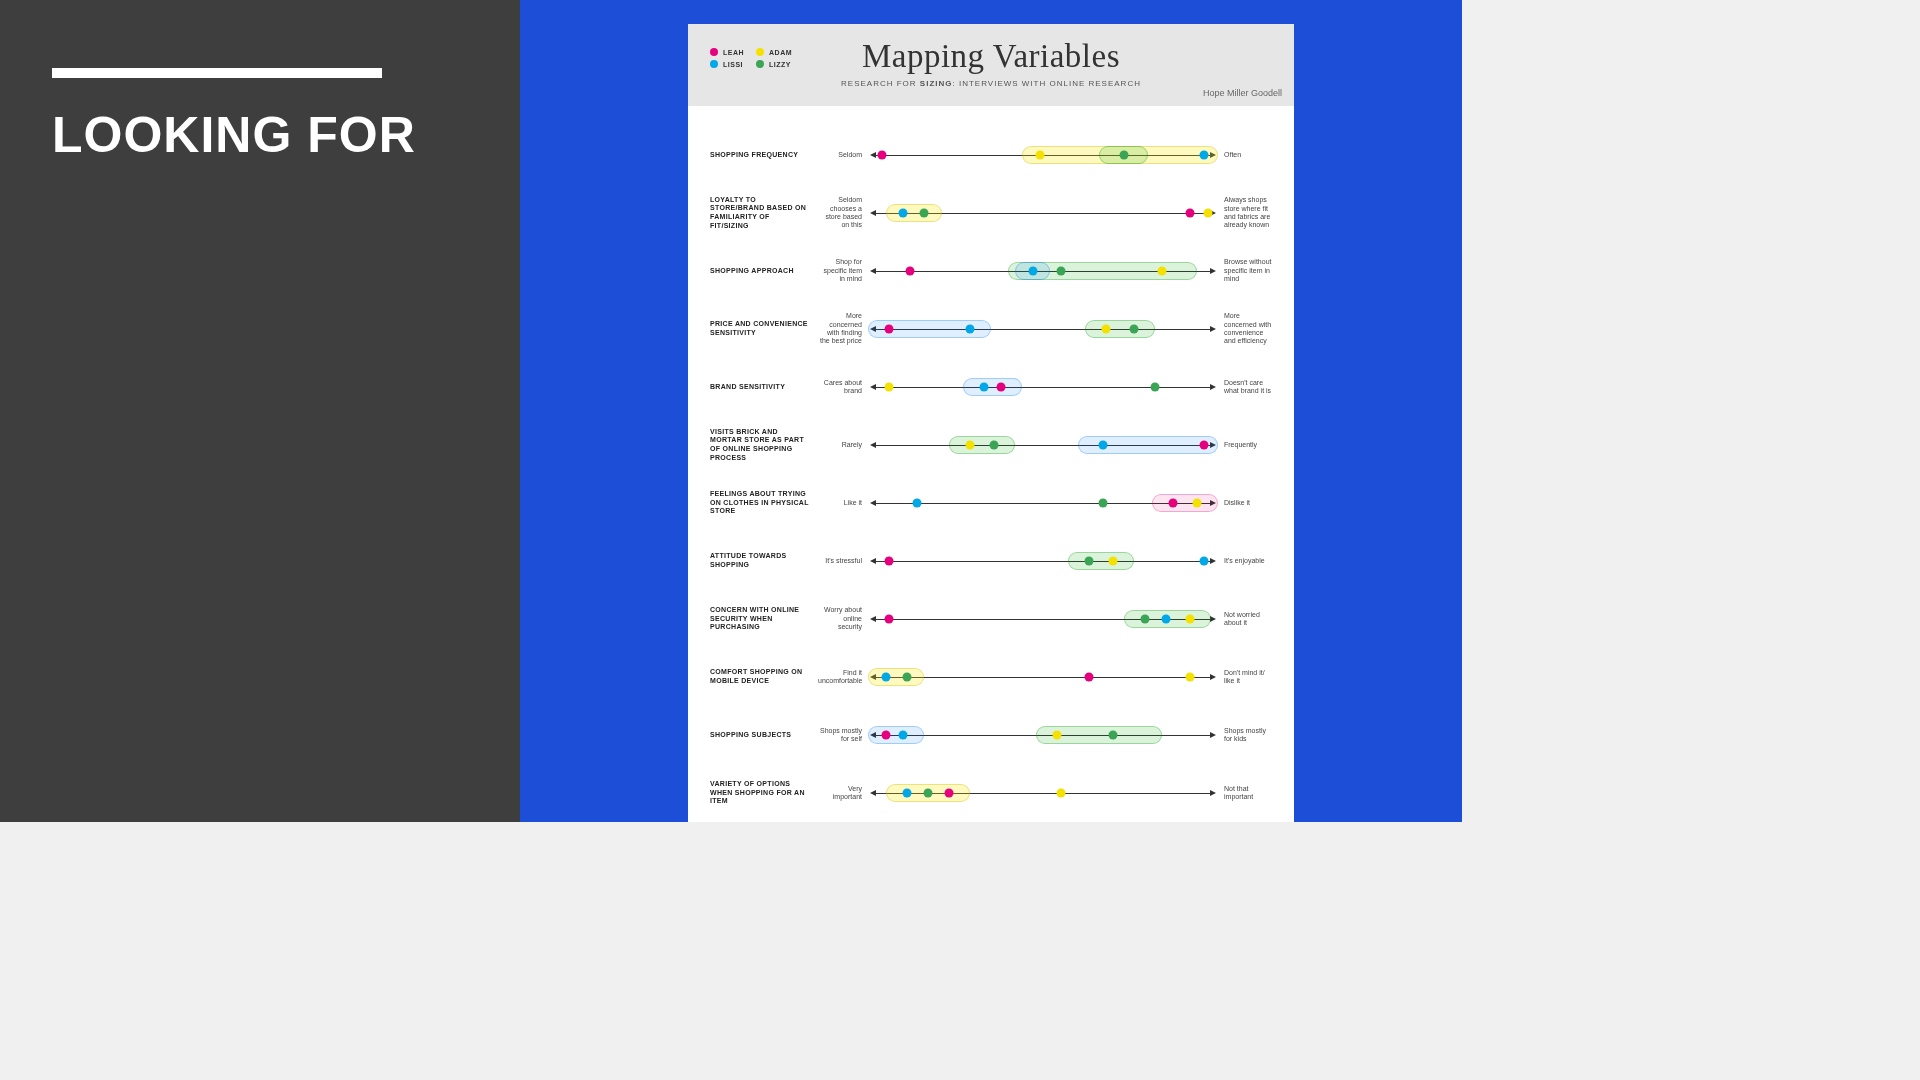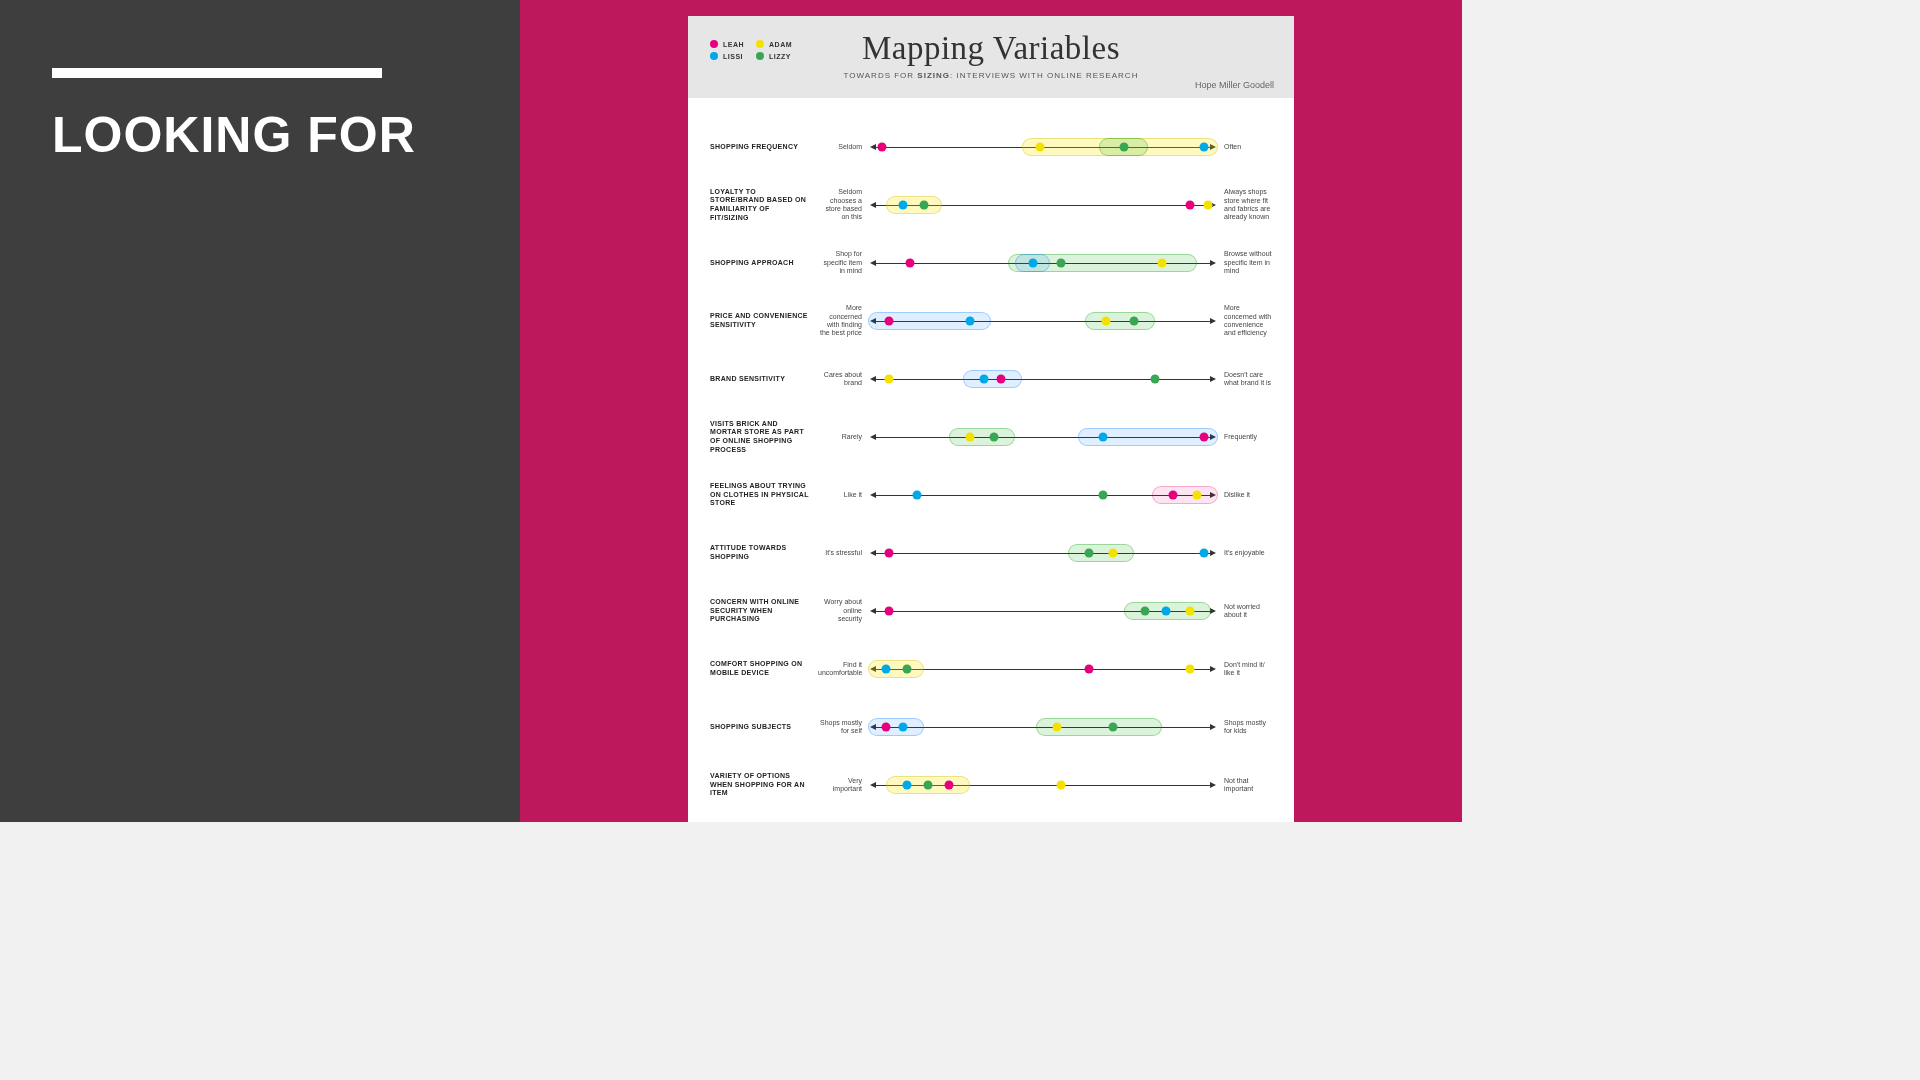--- a/index.html
+++ b/index.html
@@ -39,24 +39,24 @@
     .left-panel p {
       font-size: 24px;
       line-height: 1.8;
       font-weight: 300;
       color: #e8e8e8;
     }
 
     .right-panel {
       flex: 1;
       height: 100%;
-      background: #be185d;
+      background: #1d4ed8;
       display: flex;
       justify-content: center;
-      padding-top: 16px;
+      padding-top: 24px;
     }
 
     .poster {
       width: 606px;
       background: #ffffff;
       position: relative;
     }
 
     .poster-header {
       background: #e6e6e6;
@@ -83,21 +83,21 @@
     .poster-header .subtitle {
       font-size: 8px;
       letter-spacing: 1px;
       color: #555;
       margin-top: 4px;
     }
     .poster-header .subtitle b { font-weight: 700; }
 
     .poster-header .author {
       position: absolute;
-      right: 20px;
+      right: 12px;
       bottom: 8px;
       font-size: 9px;
       color: #666;
     }
 
     .legend {
       position: absolute;
       left: 22px;
       top: 24px;
       display: grid;
@@ -247,21 +247,21 @@
             <span class="lbl">LISSI</span>
           </div>
           <div class="lg">
             <span class="dot" style="background: rgb(58, 166, 85);"></span>
             <span class="lbl">LIZZY</span>
           </div>
         </div>
       <div class="title">
         <h2>Mapping Variables</h2>
         <div class="subtitle">
-          <span>TOWARDS FOR </span><b>SIZING</b><span>: INTERVIEWS WITH ONLINE RESEARCH</span>
+          <span>RESEARCH FOR </span><b>SIZING</b><span>: INTERVIEWS WITH ONLINE RESEARCH</span>
         </div>
       </div>
       <div class="author">Hope Miller Goodell</div>
     </div>
 
     <div class="rows" id="rows">
         <div class="row">
           <div class="label">SHOPPING FREQUENCY</div>
           <div class="left-end">Seldom</div>
           <div class="track">

